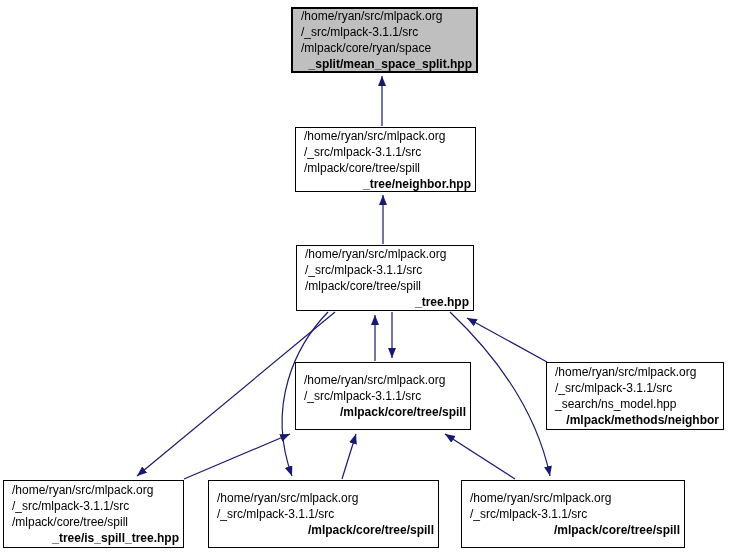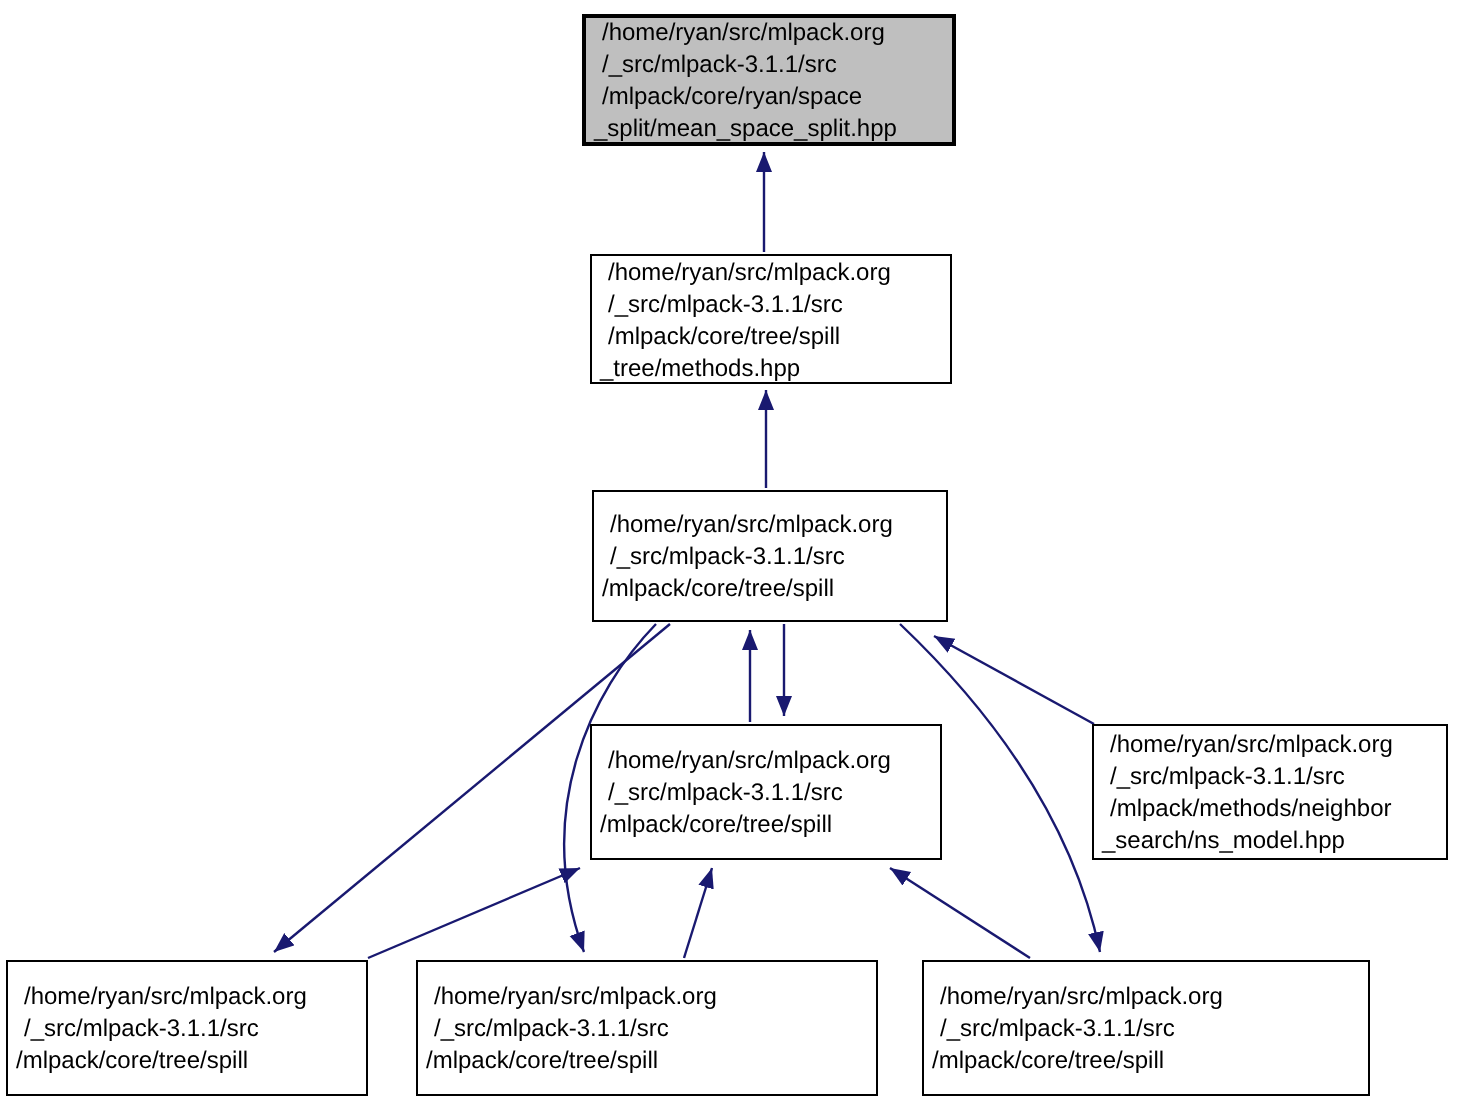--- a/index.html
+++ b/index.html
@@ -39,22 +39,23 @@
     background: #bfbfbf;
     border-width: 2px;
   }
   .node .ln {
     display: block;
     white-space: nowrap;
     text-align: left;
     padding-left: 4px;
   }
   .node .ln:last-child {
-    text-align: left;
+    text-align: right;
     padding-left: 0;
+    font-weight: bold;
   }
 </style>
 </head>
 <body>
 
 <div class="stage">
 
   <svg class="edge-layer" width="731" height="556" viewBox="0 0 731 556" xmlns="http://www.w3.org/2000/svg">
     <defs>
       <marker id="arrow" markerUnits="userSpaceOnUse" markerWidth="11" markerHeight="9" refX="10" refY="4" orient="auto">
@@ -78,46 +79,48 @@
     <span class="ln">/home/ryan/src/mlpack.org</span>
     <span class="ln">/_src/mlpack-3.1.1/src</span>
     <span class="ln">/mlpack/core/ryan/space</span>
     <span class="ln">_split/mean_space_split.hpp</span>
   </div>
 
   <div class="node" style="left:295px; top:127px; width:181px; height:65px;">
     <span class="ln">/home/ryan/src/mlpack.org</span>
     <span class="ln">/_src/mlpack-3.1.1/src</span>
     <span class="ln">/mlpack/core/tree/spill</span>
-    <span class="ln">_tree/methods.hpp</span>
+    <span class="ln">_tree/neighbor.hpp</span>
   </div>
 
   <div class="node" style="left:296px; top:245px; width:178px; height:66px;">
     <span class="ln">/home/ryan/src/mlpack.org</span>
     <span class="ln">/_src/mlpack-3.1.1/src</span>
     <span class="ln">/mlpack/core/tree/spill</span>
+    <span class="ln">_tree.hpp</span>
   </div>
 
   <div class="node" style="left:295px; top:362px; width:176px; height:68px;">
     <span class="ln">/home/ryan/src/mlpack.org</span>
     <span class="ln">/_src/mlpack-3.1.1/src</span>
     <span class="ln">/mlpack/core/tree/spill</span>
   </div>
 
   <div class="node" style="left:546px; top:362px; width:178px; height:68px;">
     <span class="ln">/home/ryan/src/mlpack.org</span>
     <span class="ln">/_src/mlpack-3.1.1/src</span>
+    <span class="ln">_search/ns_model.hpp</span>
     <span class="ln">/mlpack/methods/neighbor</span>
-    <span class="ln">_search/ns_model.hpp</span>
   </div>
 
   <div class="node" style="left:3px; top:480px; width:181px; height:68px;">
     <span class="ln">/home/ryan/src/mlpack.org</span>
     <span class="ln">/_src/mlpack-3.1.1/src</span>
     <span class="ln">/mlpack/core/tree/spill</span>
+    <span class="ln">_tree/is_spill_tree.hpp</span>
   </div>
 
   <div class="node" style="left:208px; top:480px; width:231px; height:68px;">
     <span class="ln">/home/ryan/src/mlpack.org</span>
     <span class="ln">/_src/mlpack-3.1.1/src</span>
     <span class="ln">/mlpack/core/tree/spill</span>
   </div>
 
   <div class="node" style="left:461px; top:480px; width:224px; height:68px;">
     <span class="ln">/home/ryan/src/mlpack.org</span>

